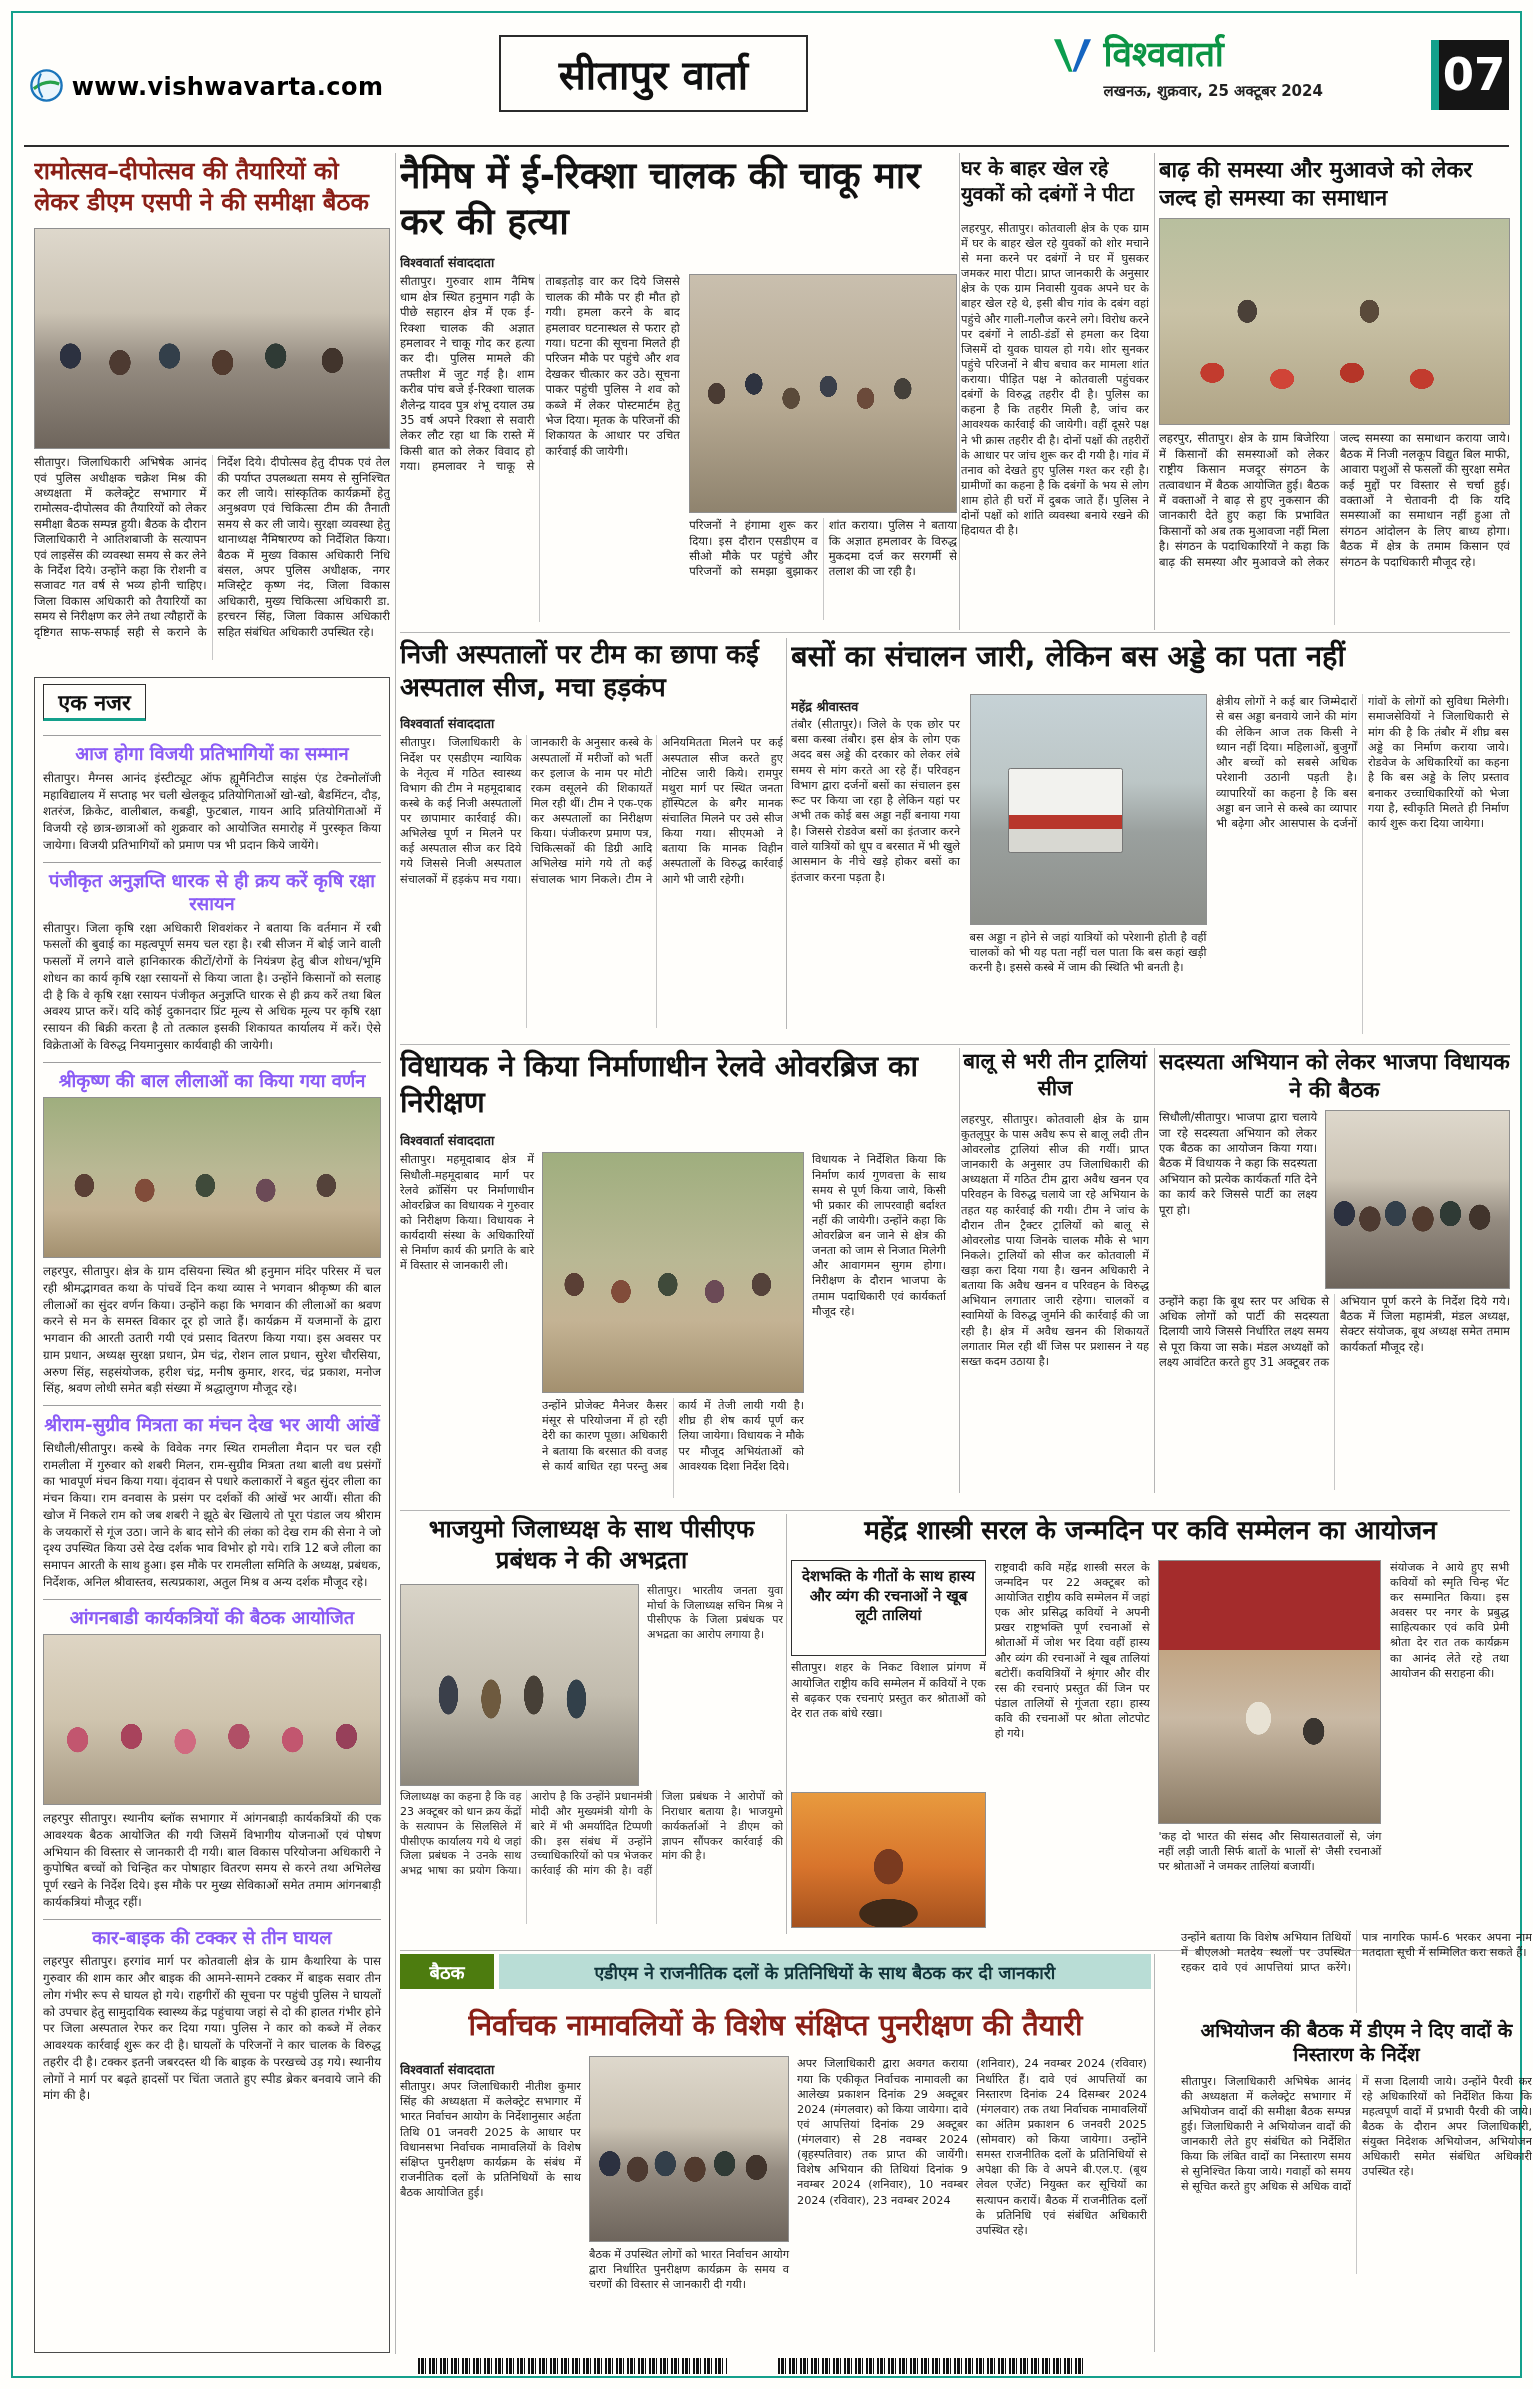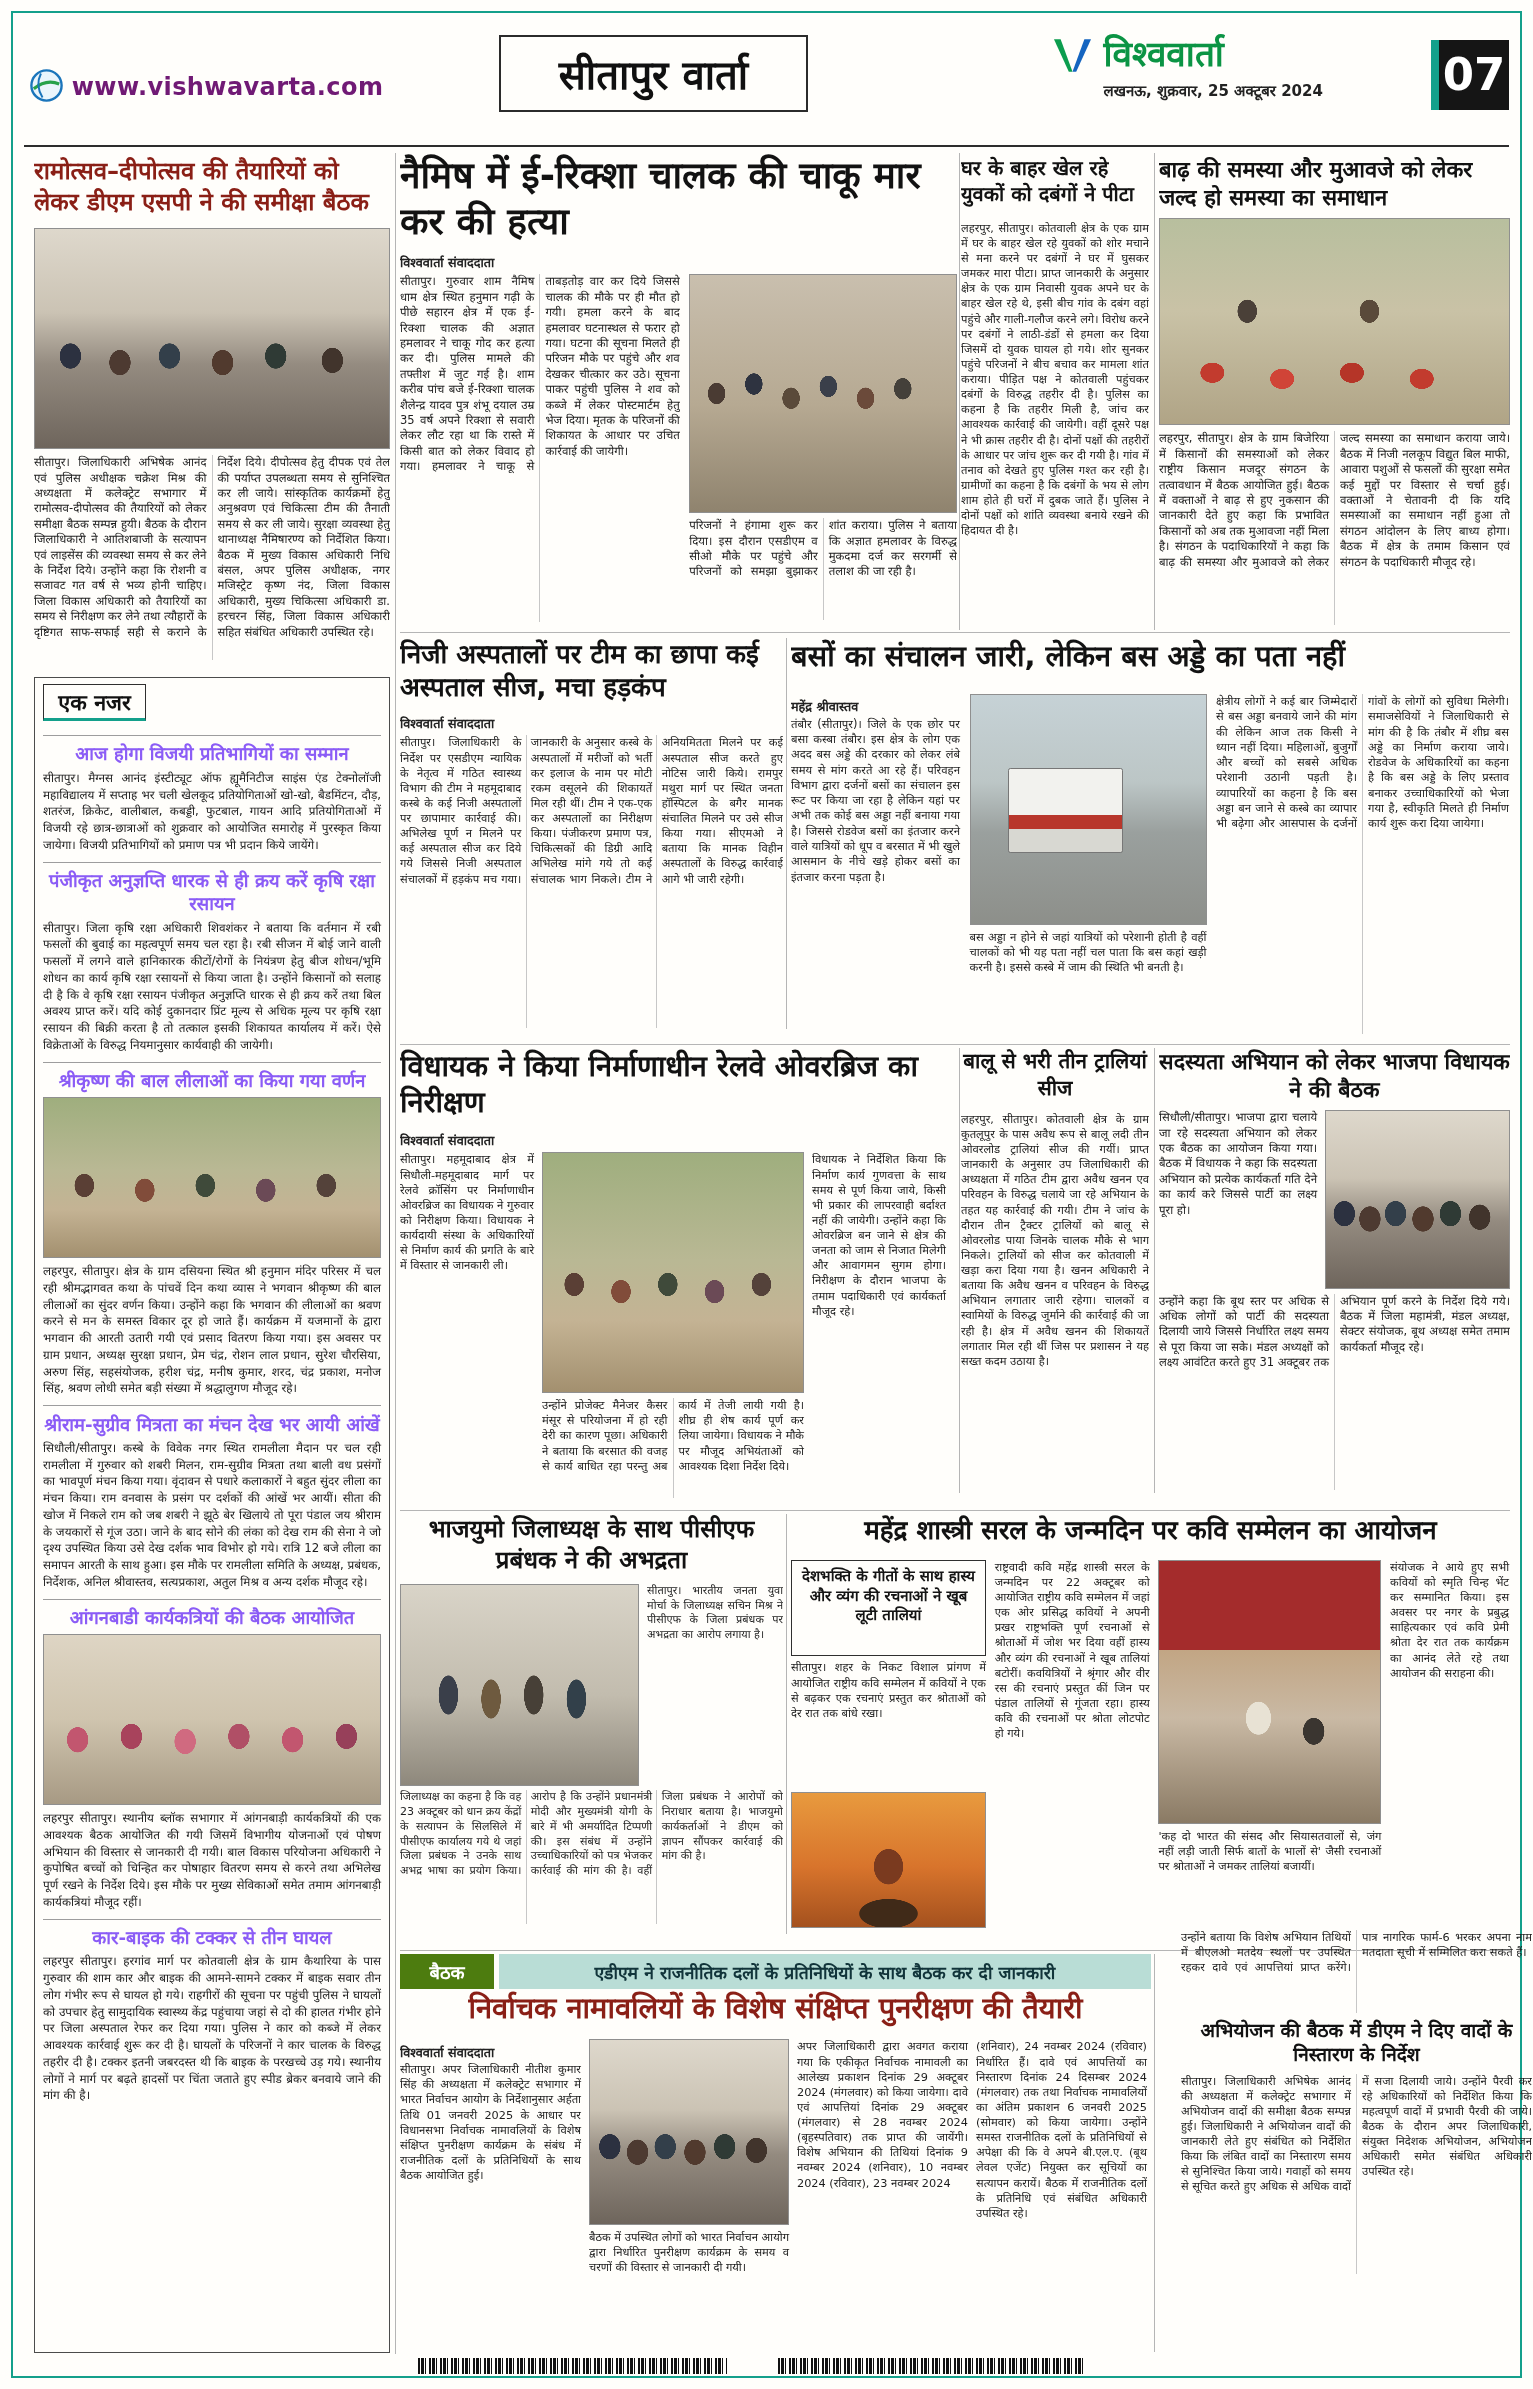--- a/index.html
+++ b/index.html
@@ -3,21 +3,21 @@
 <meta charset="utf-8">
 <style>
   html,body{margin:0;padding:0;background:#d9d9d6;}
   #paper{position:relative;width:1533px;height:2389px;margin:0 auto;background:#fffefb;
          font-family:"DejaVu Sans","Liberation Sans",sans-serif;color:#1c1c1c;overflow:hidden;}
   .frame{position:absolute;inset:11px;border:2.4px solid #14a08b;pointer-events:none;}
 
   
   .hd{position:absolute;left:24px;top:22px;width:1485px;height:121px;}
   .hd-left{position:absolute;left:4.8px;top:46px;display:flex;align-items:center;gap:8px;}
-  .hd-url{font-size:24px;font-weight:bold;color:#701a75;letter-spacing:0.4px;}
+  .hd-url{font-size:24px;font-weight:bold;color:#000000;letter-spacing:0.4px;}
   .mast{position:absolute;left:475px;top:12.7px;width:305px;height:73px;border:2.4px solid #2b2b2b;
         display:flex;align-items:center;justify-content:center;font-size:40px;font-weight:bold;color:#101010;}
   .brand{position:absolute;left:1027px;top:12.7px;display:flex;gap:9.5px;align-items:flex-start;}
   .brand-name{font-size:35px;font-weight:bold;color:#0b9444;line-height:1.1;}
   .brand-date{font-size:15px;color:#222;margin-top:6.4px;font-weight:bold;}
   .pageno{position:absolute;right:0;top:17.5px;display:flex;height:70px;}
   .pn-bar{width:8px;background:#14a08b;}
   .pn-box{width:70px;background:#151515;color:#fff;font-size:45px;font-weight:bold;
           display:flex;align-items:center;justify-content:center;}
   .hd-rule{position:absolute;left:24px;top:145px;width:1485px;height:1.6px;background:#2d2d2d;}
@@ -304,21 +304,21 @@
       </div>
       <div class="body" style="width:119px;height:374px;font-size:11.3px;">संयोजक ने आये हुए सभी कवियों को स्मृति चिन्ह भेंट कर सम्मानित किया। इस अवसर पर नगर के प्रबुद्ध साहित्यकार एवं कवि प्रेमी श्रोता देर रात तक कार्यक्रम का आनंद लेते रहे तथा आयोजन की सराहना की।</div>
     </div>
   </div>
 
   <div class="art" style="left:400px;top:1954px;width:751px;height:398px;">
     <div class="tagrow">
       <div class="tag">बैठक</div>
       <div class="strip">एडीएम ने राजनीतिक दलों के प्रतिनिधियों के साथ बैठक कर दी जानकारी</div>
     </div>
-    <div class="head hl-maroon" style="font-size:29px;height:43px;margin-top:1px;text-align:center;">निर्वाचक नामावलियों के विशेष संक्षिप्त पुनरीक्षण की तैयारी</div>
+    <div class="head hl-maroon" style="font-size:29px;height:43px;margin-top:18px;text-align:center;">निर्वाचक नामावलियों के विशेष संक्षिप्त पुनरीक्षण की तैयारी</div>
     <div class="row" style="gap:8px;margin-top:6.4px;height:286px;">
       <div style="width:181px;">
         <div class="byline">विश्ववार्ता संवाददाता</div>
         <div class="body" style="height:262px;font-size:11.3px;">सीतापुर। अपर जिलाधिकारी नीतीश कुमार सिंह की अध्यक्षता में कलेक्ट्रेट सभागार में भारत निर्वाचन आयोग के निर्देशानुसार अर्हता तिथि 01 जनवरी 2025 के आधार पर विधानसभा निर्वाचक नामावलियों के विशेष संक्षिप्त पुनरीक्षण कार्यक्रम के संबंध में राजनीतिक दलों के प्रतिनिधियों के साथ बैठक आयोजित हुई।</div>
       </div>
       <div style="width:200px;">
         <div class="ph v-meeting" style="height:184px;"></div>
         <div class="body" style="margin-top:4.8px;height:94px;font-size:11.3px;">बैठक में उपस्थित लोगों को भारत निर्वाचन आयोग द्वारा निर्धारित पुनरीक्षण कार्यक्रम के समय व चरणों की विस्तार से जानकारी दी गयी।</div>
       </div>
       <div class="body" style="width:171px;height:286px;font-size:11.3px;">अपर जिलाधिकारी द्वारा अवगत कराया गया कि एकीकृत निर्वाचक नामावली का आलेख्य प्रकाशन दिनांक 29 अक्टूबर 2024 (मंगलवार) को किया जायेगा। दावे एवं आपत्तियां दिनांक 29 अक्टूबर (मंगलवार) से 28 नवम्बर 2024 (बृहस्पतिवार) तक प्राप्त की जायेंगी। विशेष अभियान की तिथियां दिनांक 9 नवम्बर 2024 (शनिवार), 10 नवम्बर 2024 (रविवार), 23 नवम्बर 2024</div>

